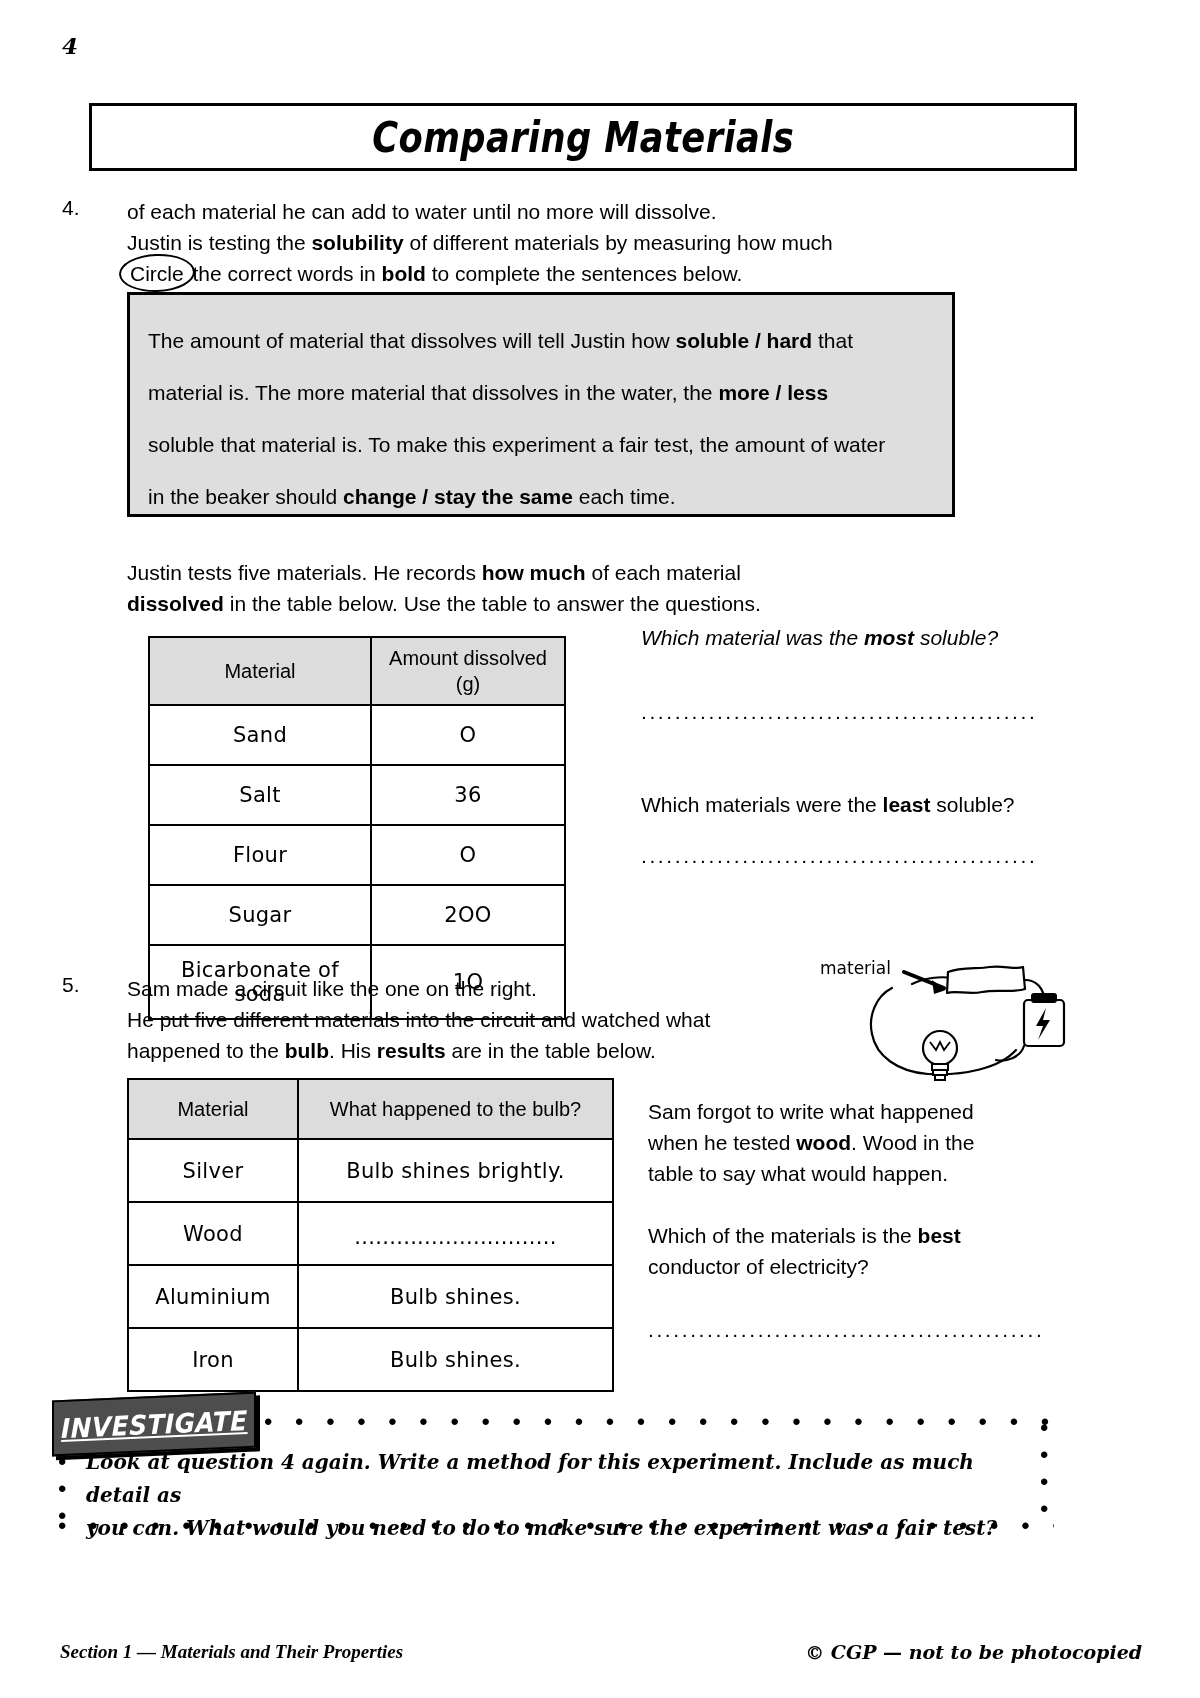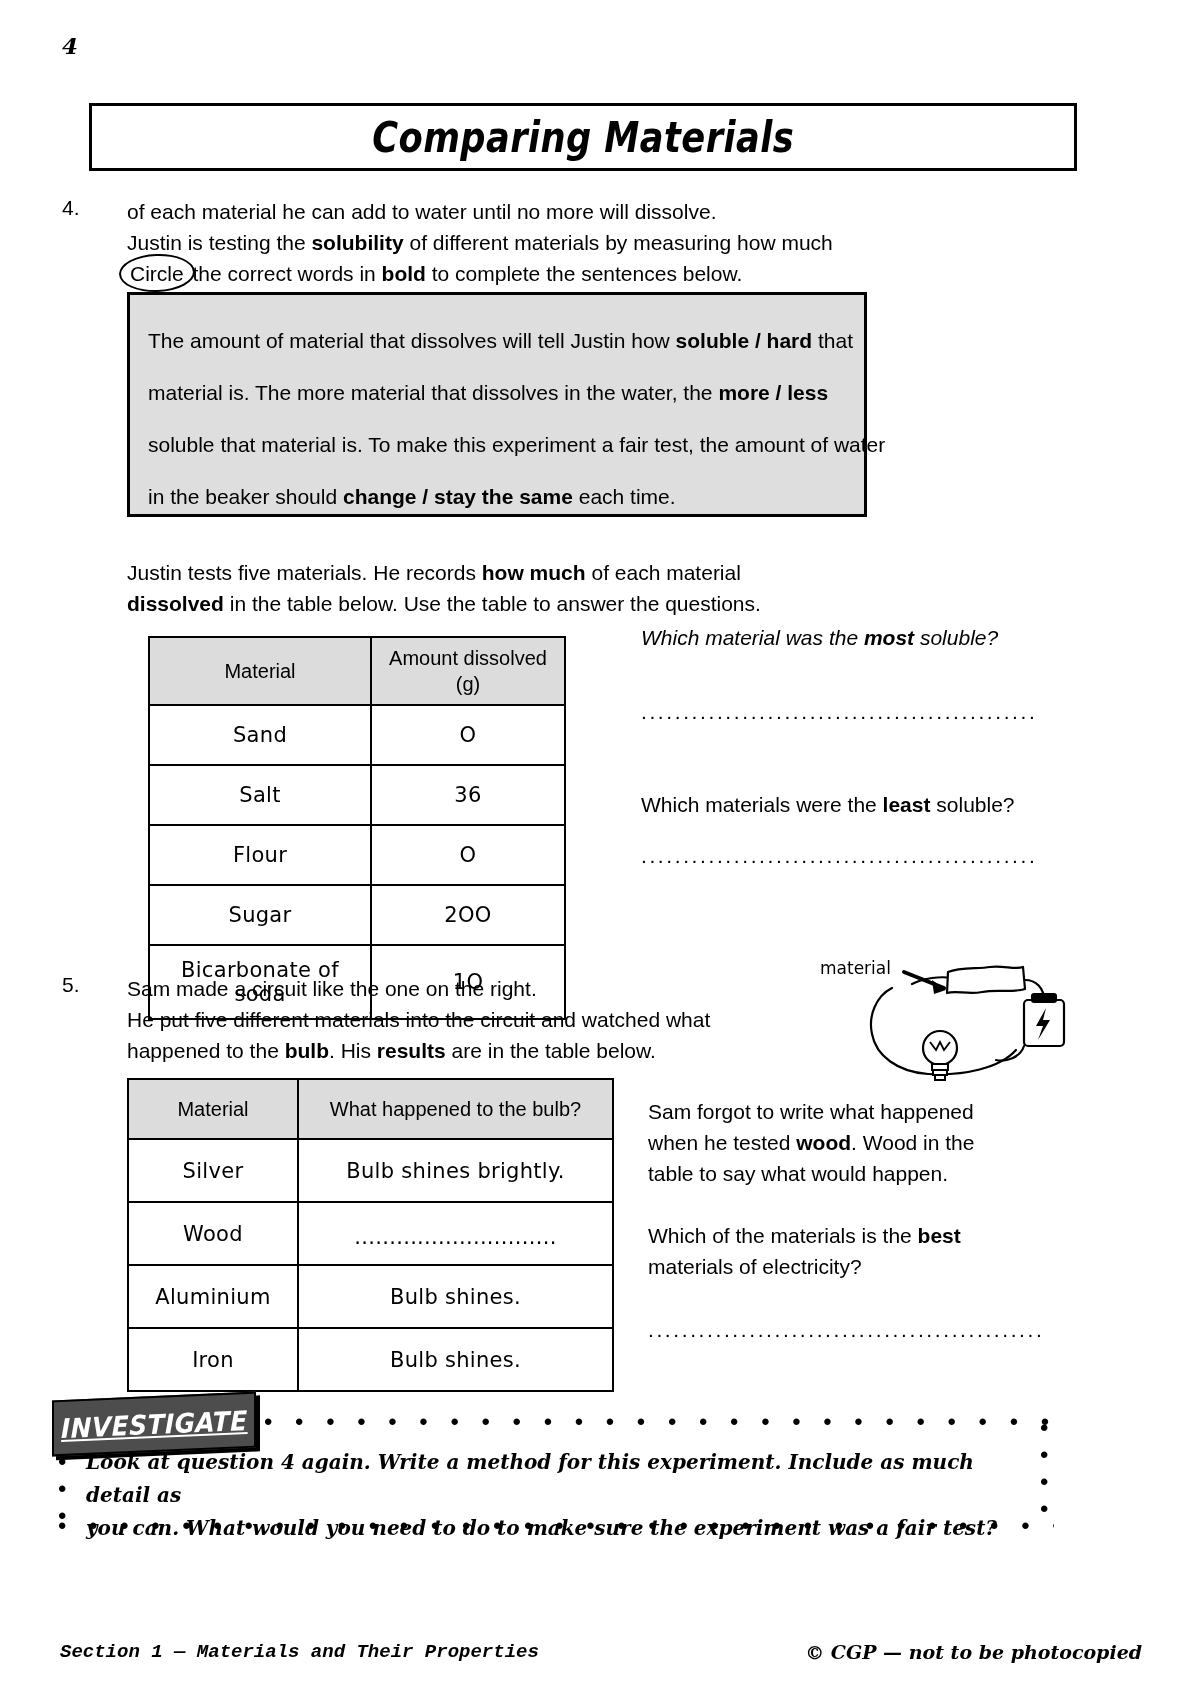--- a/index.html
+++ b/index.html
@@ -86,21 +86,21 @@
     border-radius: 50%;
     transform: rotate(-2deg);
     pointer-events: none;
   }
 
   
   .grey-box {
     position: absolute;
     left: 127px;
     top: 292px;
-    width: 740px;
+    width: 828px;
     height: 225px;
     background: #dedede;
     border: 3px solid #000;
     box-sizing: border-box;
     padding: 20px 18px 0 18px;
   }
   .grey-box .line {
     font-size: 21px;
     line-height: 52px;
     white-space: nowrap;
@@ -258,21 +258,21 @@
     font-weight: bold;
     font-size: 20px;
     line-height: 33px;
   }
 
   
   .footer-left {
     position: absolute;
     left: 60px;
     top: 1641px;
-    font-family: Liberation Mono, monospace;
+    font-family: Liberation Serif, serif;
     font-style: italic;
     font-weight: bold;
     font-size: 19px;
     text-align: right;
   }
   .footer-right {
     position: absolute;
     right: 58px;
     top: 1641px;
     font-family: "DejaVu Serif", serif;
@@ -428,21 +428,21 @@
   </table>
 
   <div class="qbody" style="left:648px; top:1096px; width:400px;">
     <div>Sam forgot to write what happened</div>
     <div><span>when he tested </span><b>wood</b><span>.  Wood in the</span></div>
     <div>table to say what would happen.</div>
   </div>
 
   <div class="qbody" style="left:648px; top:1220px; width:400px;">
     <div><span>Which of the materials is the </span><b>best</b></div>
-    <div>materials of electricity?</div>
+    <div>conductor of electricity?</div>
   </div>
 
   <div class="dots" style="left:648px; top:1318px; width:400px;">...............................................</div>
 
   <div class="invest-box">
     <div class="invest-tag">
       <span>INVESTIGATE</span>
     </div>
     <div class="invest-dots-top">• • • • • • • • • • • • • • • • • • • • • • • • • • • • • • • • • •</div>
     <div class="invest-dots-left">•<br>•<br>•</div>

